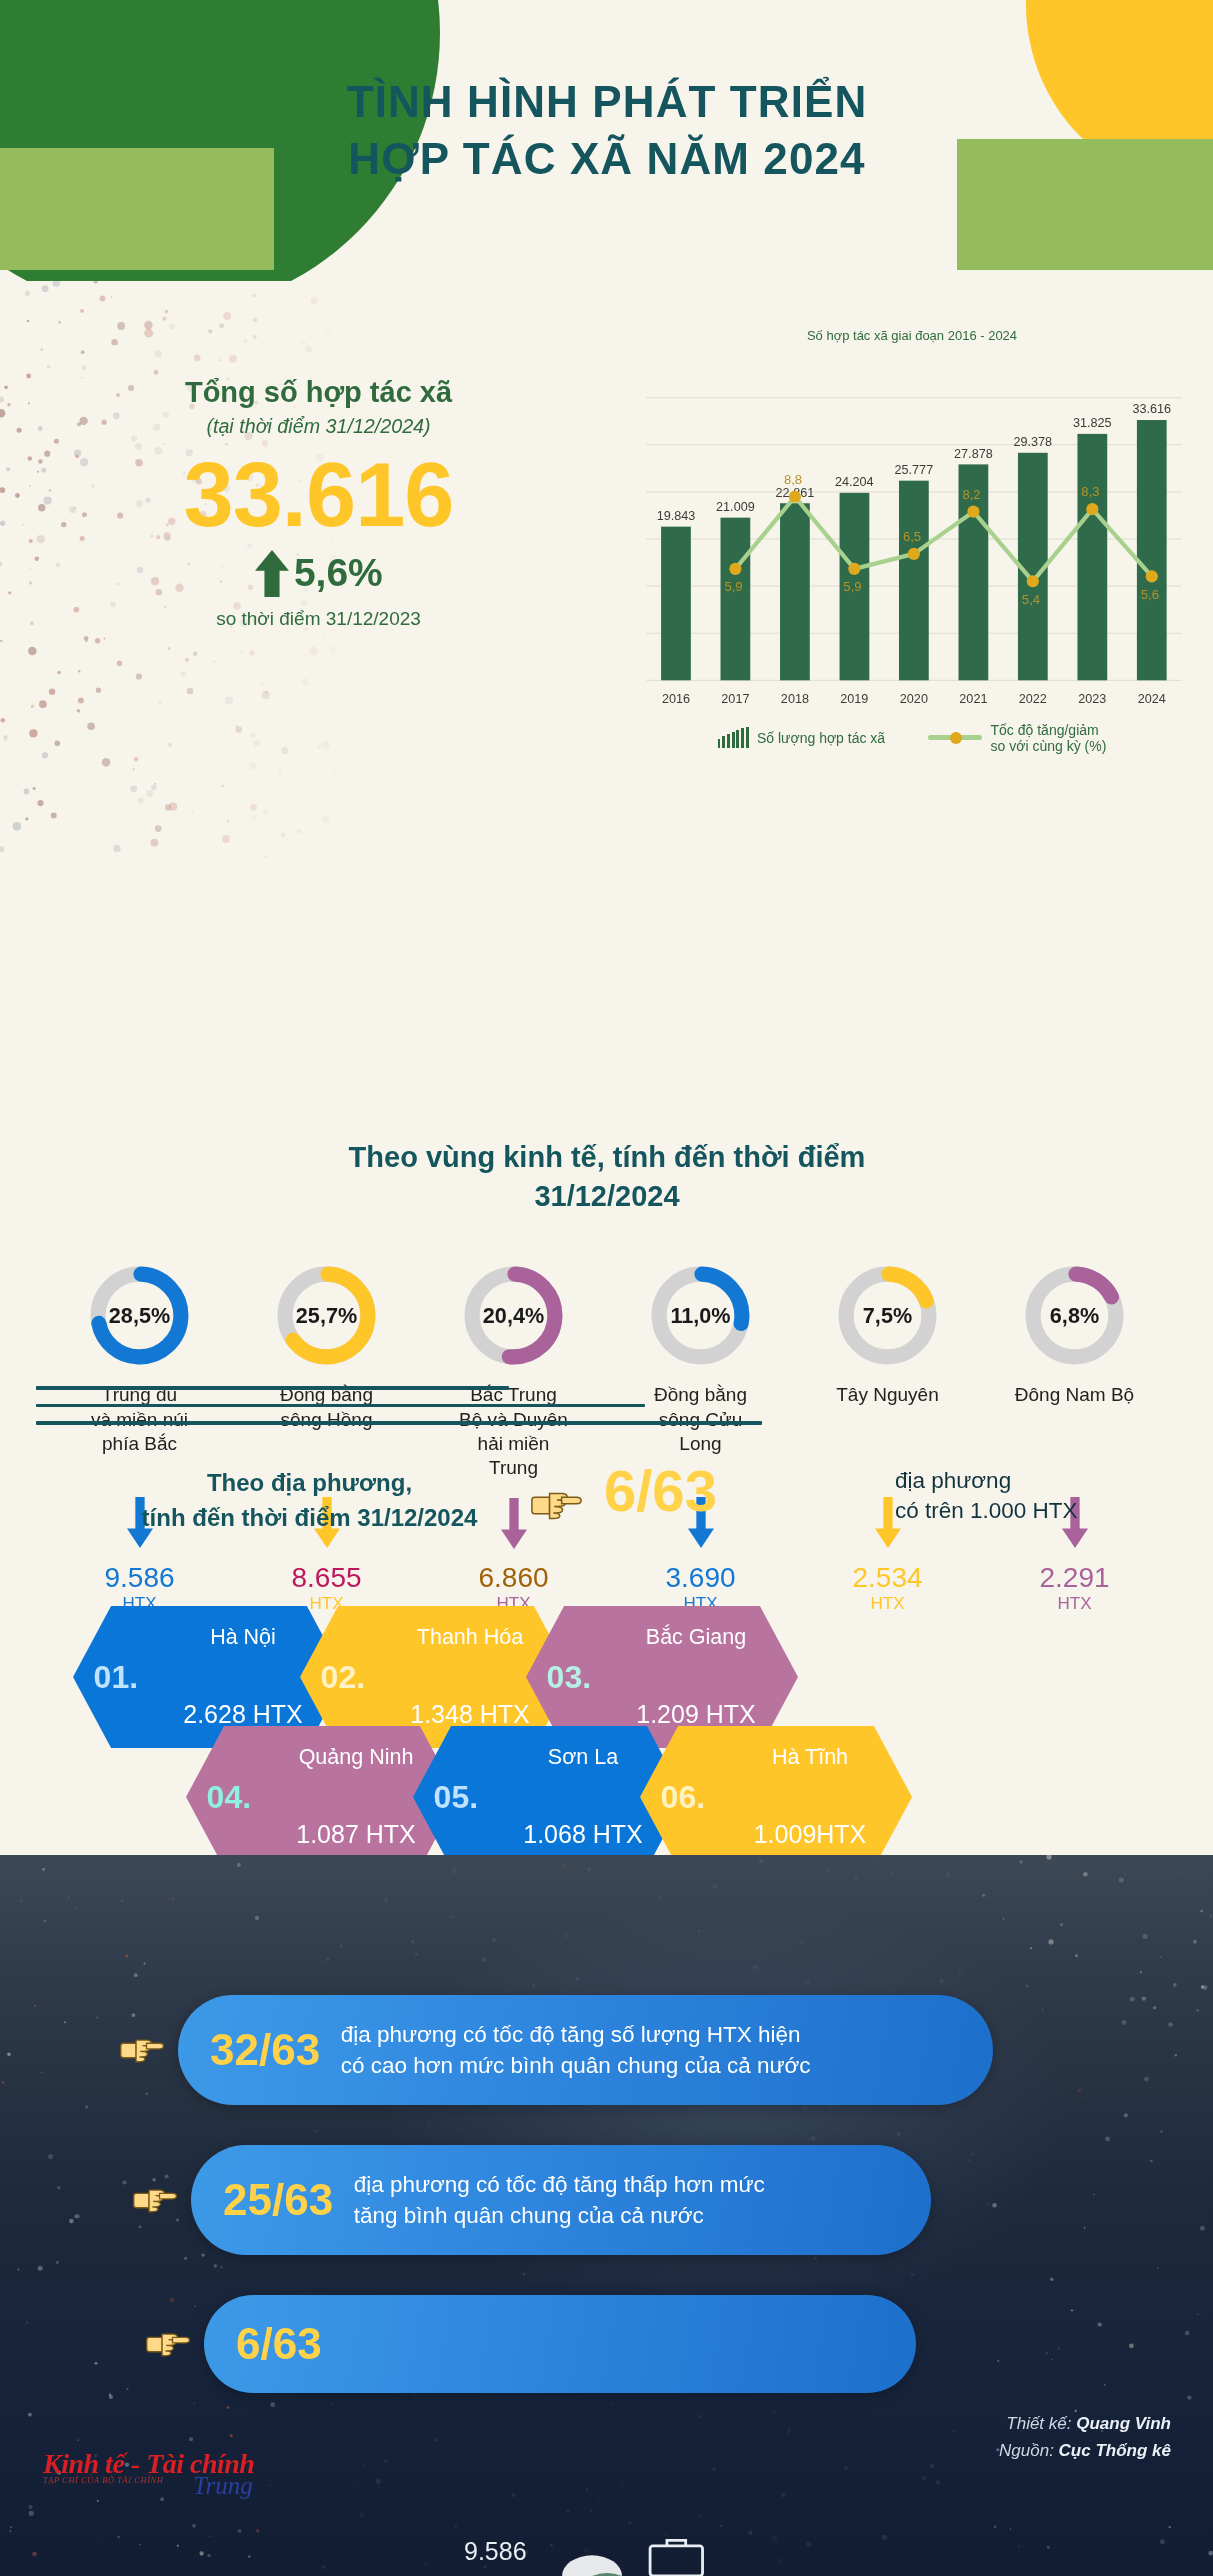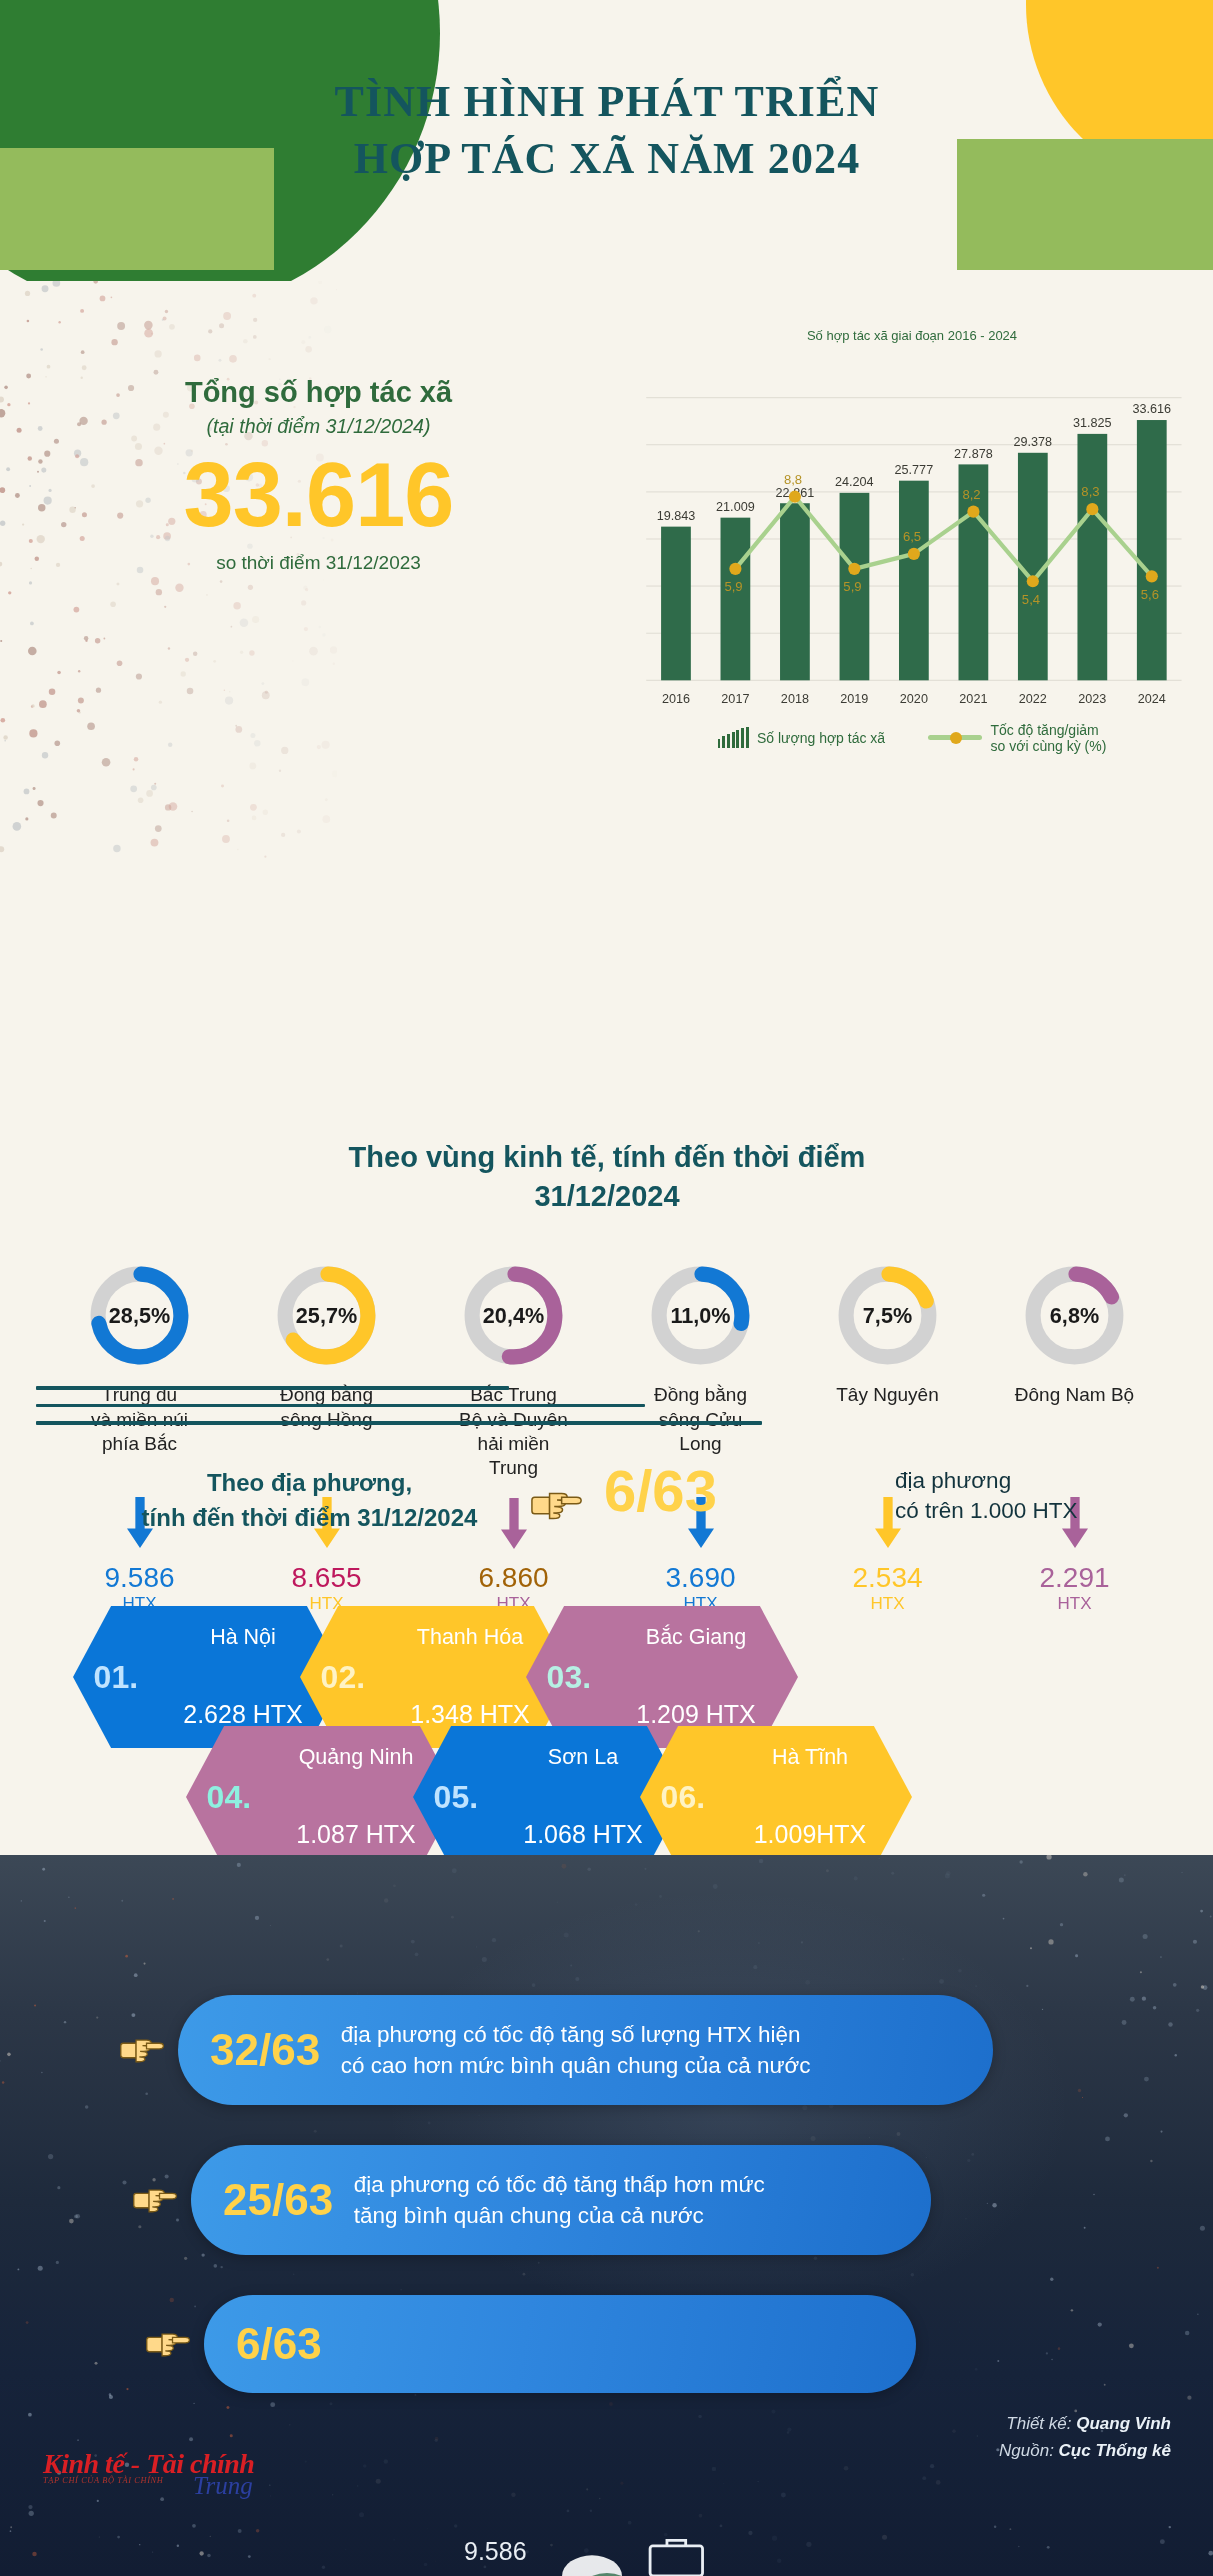--- a/index.html
+++ b/index.html
@@ -12,21 +12,21 @@
     position: relative;
     width: 1214px;
     height: 2576px;
     overflow: hidden;
     background: #f7f4ec;
   }
 
   
   .header {
     position: absolute; left: 0; top: 0; width: 1214px; height: 281px;
-    background: #f7f4ec; overflow: hidden; font-family: Liberation Serif, serif;
+    background: #f7f4ec; overflow: hidden;
   }
   .hdr-green-circle {
     position: absolute; left: -122px; top: -248px;
     width: 562px; height: 562px; border-radius: 50%;
     background: #2f7d32;
   }
   .hdr-yellow-circle {
     position: absolute; left: 1026px; top: -183px;
     width: 375px; height: 375px; border-radius: 50%;
     background: #ffc629;
@@ -433,20 +433,26 @@
         <circle cx="2.8" cy="258.5" r="2.9" fill="#9aa3ad" opacity="0.79"></circle>
         <circle cx="89.9" cy="92.3" r="2.6" fill="#c9b9a6" opacity="0.61"></circle>
         <circle cx="236.2" cy="320.8" r="1.4" fill="#7a4236" opacity="0.31"></circle>
       </g>
   </svg>
 
   <div class="total-block">
     <div class="total-title">Tổng số hợp tác xã</div>
     <div class="total-sub">(tại thời điểm 31/12/2024)</div>
     <div class="total-big">33.616</div>
+    <div class="total-delta">
+      <svg class="up-arrow" viewBox="0 0 38 54">
+        <polygon points="19,2 37,24 27,24 27,52 11,52 11,24 1,24" fill="#2f6b3c"></polygon>
+      </svg>
+      <span class="delta-val">5,6%</span>
+    </div>
     <div class="total-foot">so thời điểm 31/12/2023</div>
   </div>
 
   <div class="chart-wrap">
     <div class="chart-title">Số hợp tác xã giai đoạn 2016 - 2024</div>
     <div class="chart-canvas">
       <svg id="chart-svg" width="566" height="365" viewBox="0 0 604 390">
           <line x1="18" y1="52.0" x2="590" y2="52.0" stroke="#ddd9d0" stroke-width="1"></line>
           <line x1="18" y1="102.3" x2="590" y2="102.3" stroke="#ddd9d0" stroke-width="1"></line>
           <line x1="18" y1="152.7" x2="590" y2="152.7" stroke="#ddd9d0" stroke-width="1"></line>

